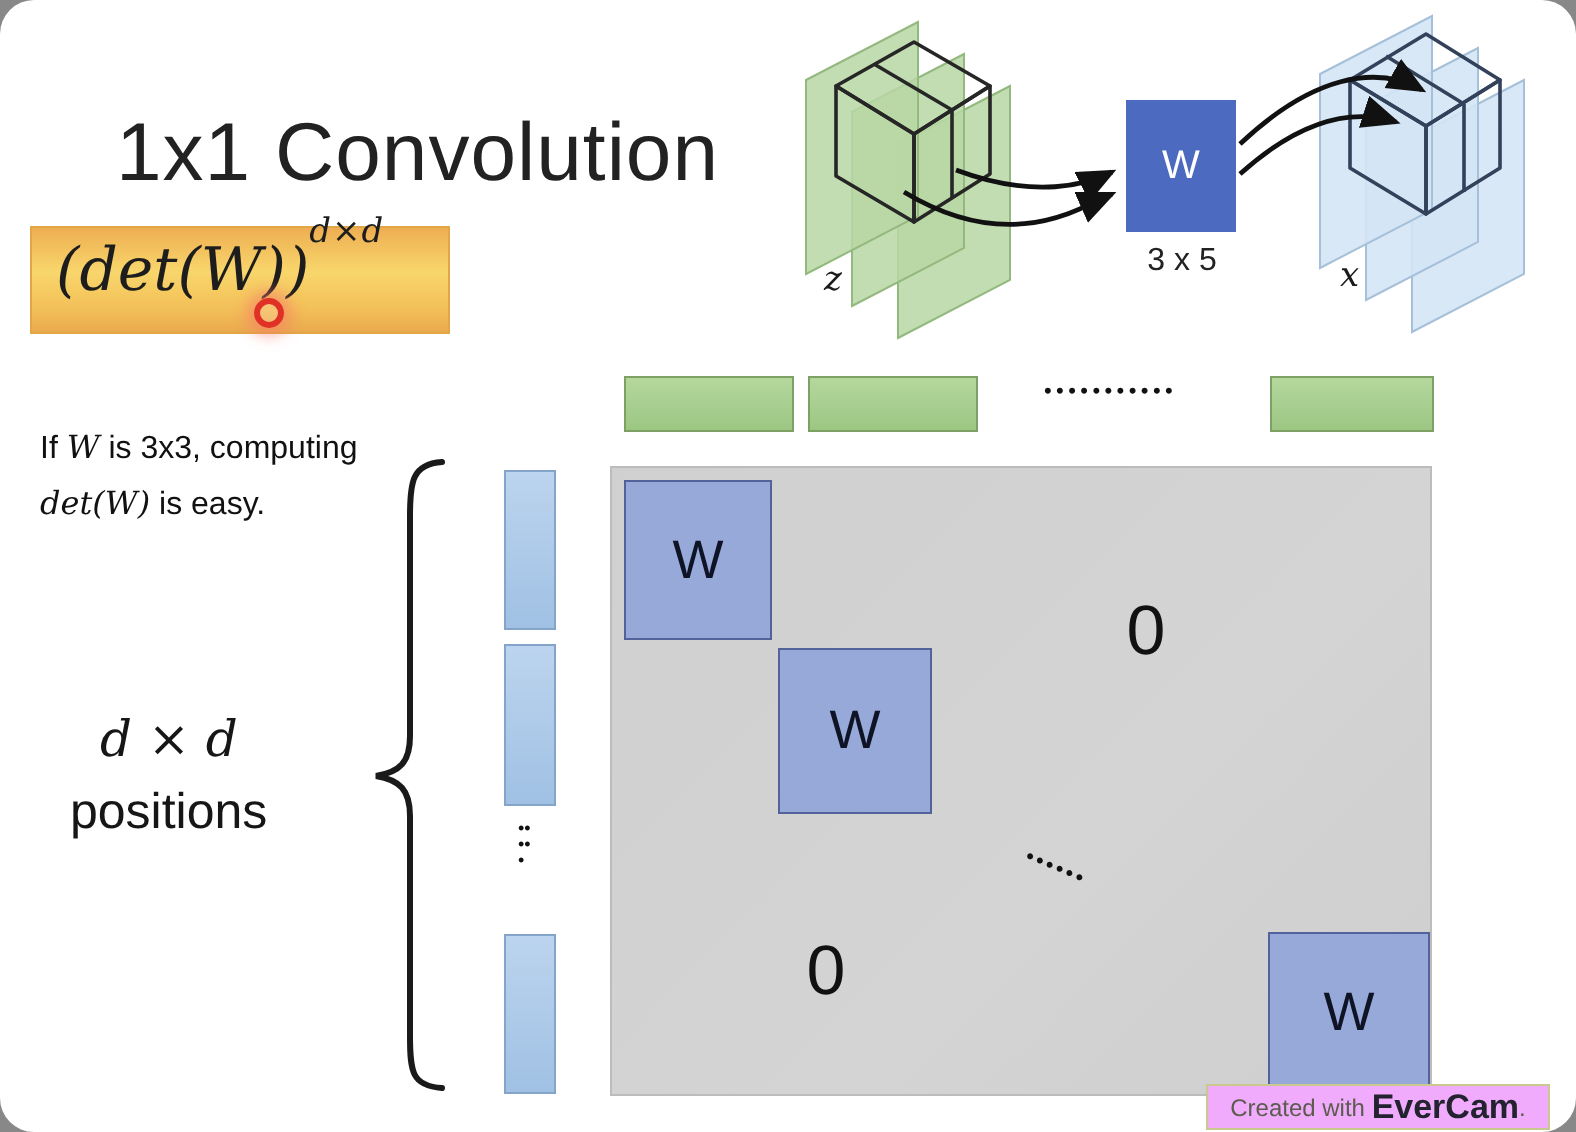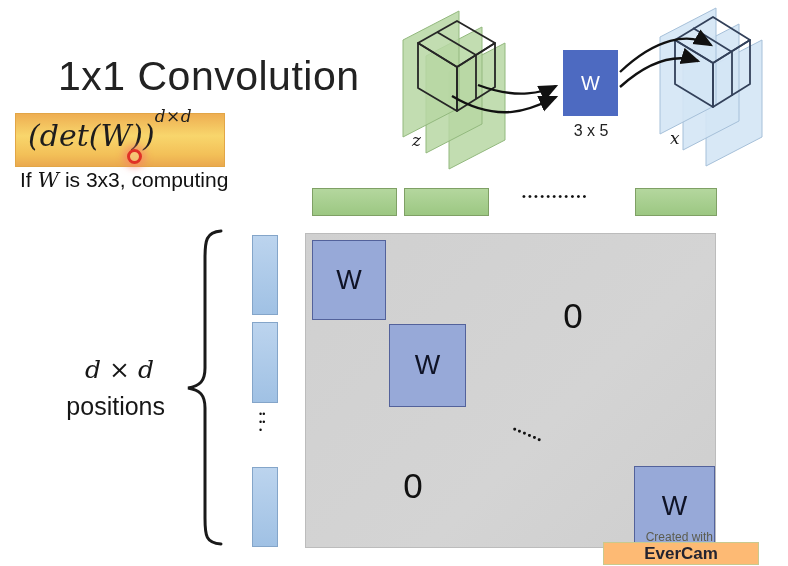--- a/index.html
+++ b/index.html
@@ -1,37 +1,37 @@
 <!DOCTYPE html>
 <html><head>
 <meta charset="utf-8">
 <style>
   html,body{margin:0;padding:0;background:#888;}
   #stage{
     position:relative;width:788px;height:566px;background:#ffffff;
-    overflow:hidden;font-family:"Liberation Sans",sans-serif;color:#1a1a1a;
+    overflow:hidden;font-family:"Liberation Sans",sans-serif;color:#1a1a1a;border-radius:17px;
   }
   .abs{position:absolute;}
   
   #title{left:58px;top:54px;font-size:41px;line-height:44px;color:#222;letter-spacing:.5px;}
   
   #formula-box{
     left:15px;top:113px;width:210px;height:54px;
     background:linear-gradient(180deg,#eeae52 0%,#f8d66c 42%,#f3c058 78%,#eaa94e 100%);
     border:1px solid #e2a646;box-sizing:border-box;
   }
   #formula{left:28px;top:118px;font-family:"DejaVu Serif",serif;font-style:italic;font-size:30px;color:#1d1d1d;white-space:nowrap;}
   #formula .f-sup{font-size:17px;position:relative;top:-13px;letter-spacing:.5px;}
   #laser-dot{
     left:127px;top:149px;width:9px;height:9px;border-radius:50%;
     border:3px solid #e03127;background:rgba(255,215,205,.25);
     box-shadow:0 0 7px 4px rgba(248,120,105,.55);
   }
   
-  .note{font-size:21px;line-height:24px;color:#111;white-space:nowrap;}
+  .note{font-size:16px;line-height:24px;color:#111;white-space:nowrap;margin-top:44px;}
   #note1{left:20px;top:168px;}
   #note2{left:20px;top:196px;}
   .mathit{font-family:"DejaVu Serif",serif;font-style:italic;}
   
   #vector-layer{left:0;top:0;}
   
   #kernel-square{left:563px;top:50px;width:55px;height:66px;background:#4d6ac1;
     display:flex;align-items:center;justify-content:center;color:#fff;font-size:20px;}
   #kernel-size{left:551px;top:122px;width:80px;text-align:center;font-size:16px;color:#222;}
   #label-z{left:412px;top:130px;font-size:17px;}
@@ -59,28 +59,28 @@
   #diag-dots{left:513px;top:422px;font-size:11px;letter-spacing:1.5px;color:#111;
     transform:rotate(23deg);transform-origin:left center;}
   
   .bbar{left:252px;width:26px;background:linear-gradient(180deg,#bcd4ee,#a0c1e4);
     border:1px solid #84a5c9;box-sizing:border-box;}
   #bbar1{top:235px;height:80px;}
   #bbar2{top:322px;height:81px;}
   #bbar3{top:467px;height:80px;}
   #vert-dots{left:259px;top:410px;width:7px;font-size:9px;line-height:8px;color:#111;word-break:break-all;white-space:normal;}
   
-  #dxd-line1{left:62px;top:355px;width:115px;text-align:center;
+  #dxd-line1{left:50px;top:355px;width:115px;
     font-family:"DejaVu Serif",serif;font-style:italic;font-size:25px;color:#161616;}
-  #dxd-line2{left:35px;top:392px;width:130px;text-align:right;font-size:25px;color:#161616;}
+  #dxd-line2{left:35px;top:392px;width:130px;text-align:left;font-size:25px;color:#161616;}
   
-  #watermark{left:603px;top:542px;width:156px;height:23px;box-sizing:border-box;
-    background:#fdba74;border:1px solid #c9c98e;
+  #watermark{left:603px;top:542px;width:172px;height:23px;box-sizing:border-box;
+    background:#f0abfc;border:1px solid #c9c98e;
     display:flex;align-items:center;justify-content:center;
-    font-size:12px;color:#5c5c4e;white-space:pre;flex-direction:column;}
+    font-size:12px;color:#5c5c4e;white-space:pre;}
   #watermark b{color:#232330;font-size:17px;}
 </style>
 </head>
 <body>
 
 <div id="stage">
 
   <svg id="vector-layer" class="abs" width="788" height="566" viewBox="0 0 788 566">
     <defs>
       <marker id="ah" markerWidth="9" markerHeight="8" refX="7" refY="3.5" orient="auto">
@@ -135,20 +135,23 @@
 
   <div id="formula-box" class="abs"></div>
   <div id="formula" class="abs">
     <span>(det(W))</span><sup class="f-sup">d×d</sup>
   </div>
   <div id="laser-dot" class="abs"></div>
 
   <div id="note1" class="abs note">
     <span>If </span><span class="mathit">W</span><span> is 3x3, computing</span>
   </div>
+  <div id="note2" class="abs note">
+    <span class="mathit">det(W)</span><span> is easy.</span>
+  </div>
 
   <div id="kernel-square" class="abs">
     <span>W</span>
   </div>
   <div id="kernel-size" class="abs">3 x 5</div>
   <div id="label-z" class="abs mathit">z</div>
   <div id="label-x" class="abs mathit">x</div>
 
   <div id="gbar1" class="abs gbar"></div>
   <div id="gbar2" class="abs gbar"></div>

